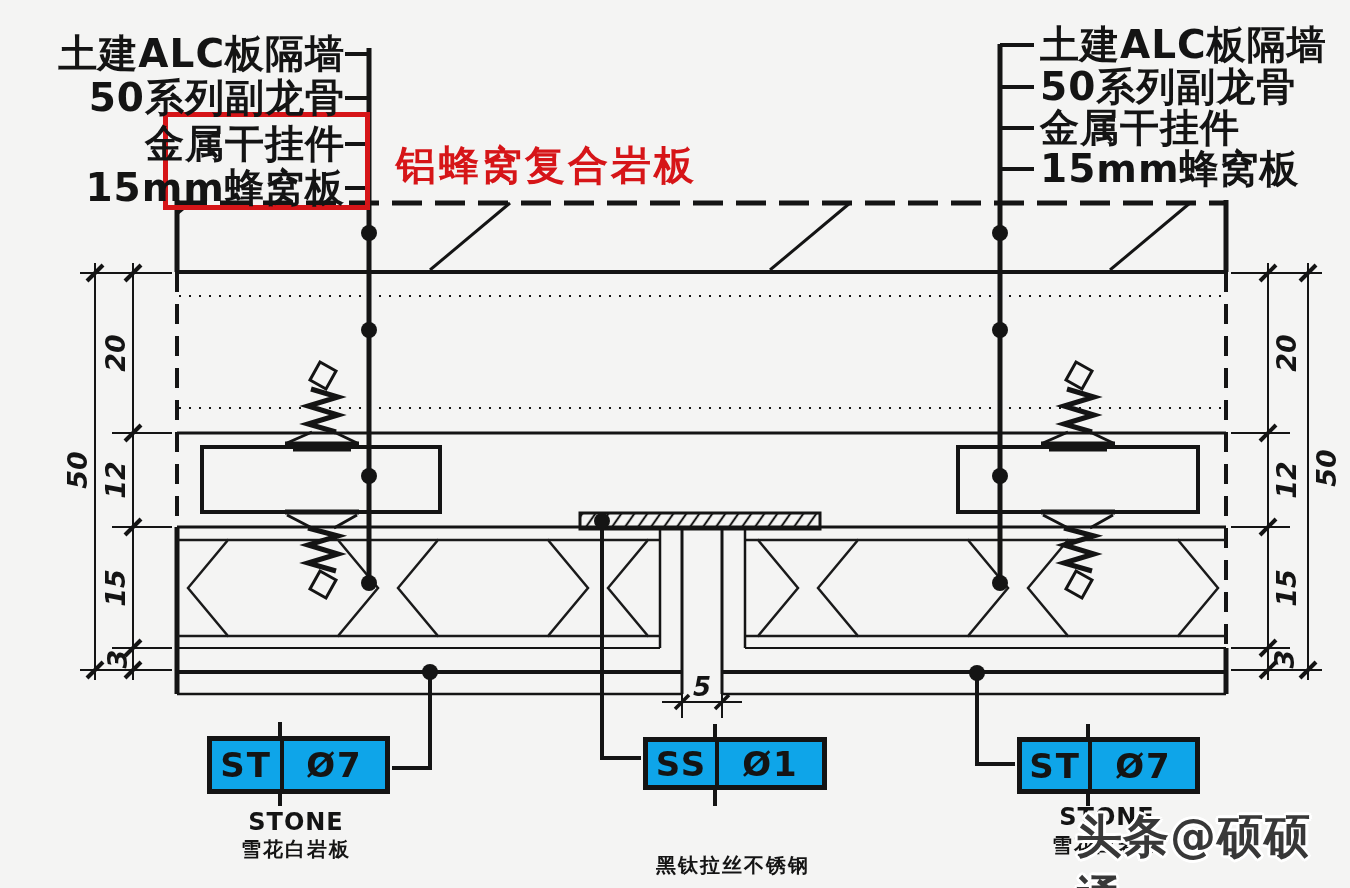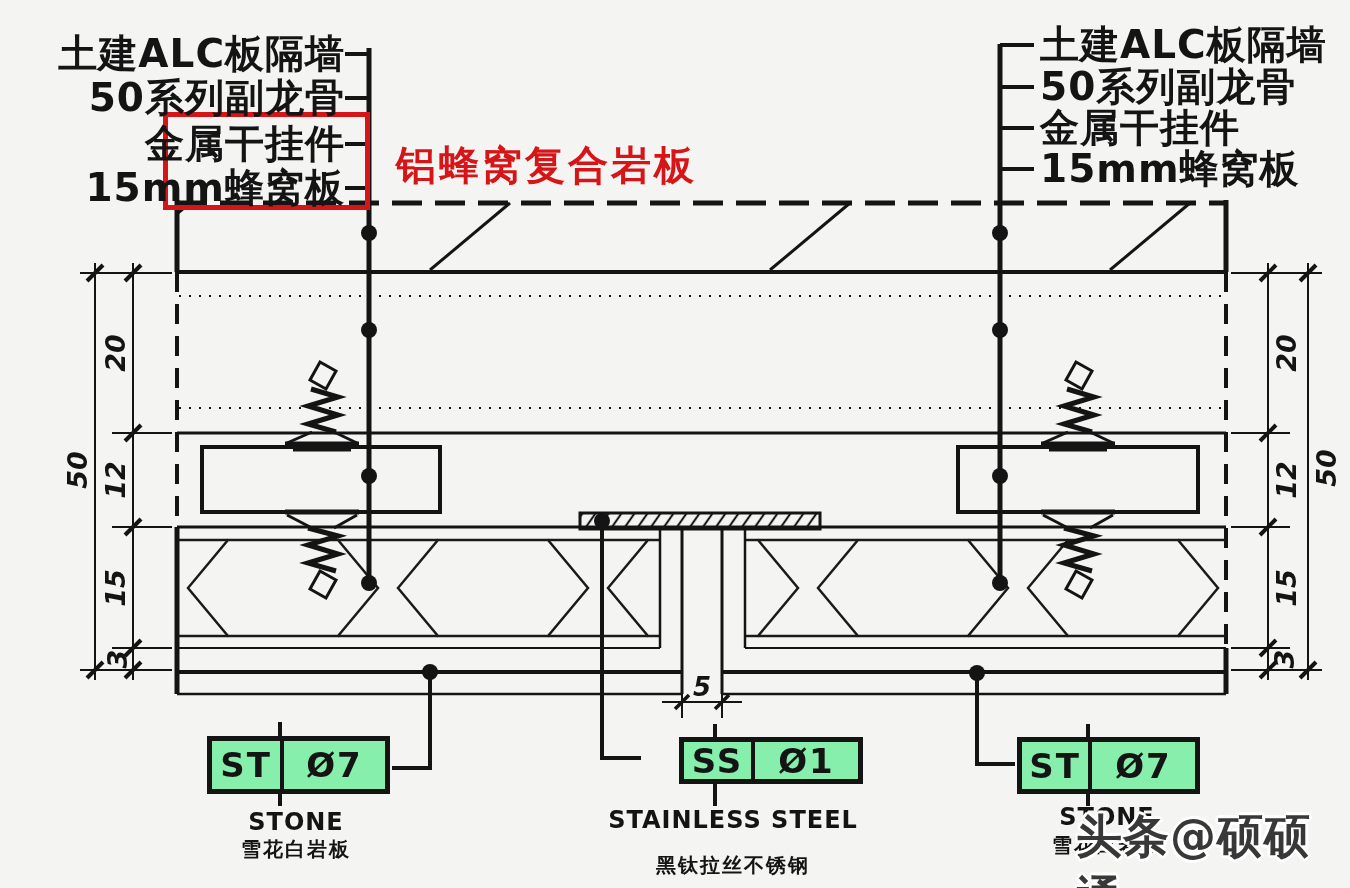--- a/index.html
+++ b/index.html
@@ -25,21 +25,21 @@
   .dim{
     position:absolute;font-size:27px;font-weight:700;font-style:italic;
     transform:translate(-50%,-50%) rotate(-90deg);transform-origin:center;
   }
   .dim-h{
     position:absolute;font-size:26px;font-weight:700;font-style:italic;
     transform:translate(-50%,-50%);
   }
   .tagbox{
     position:absolute;display:flex;box-sizing:border-box;
-    border:5px solid #141414;background:#86efac;
+    border:5px solid #141414;background:#0ea5e9;
   }
   .tagbox .cell{
     display:flex;align-items:center;justify-content:center;
     font-size:34px;font-weight:800;letter-spacing:2px;
   }
   .tagbox .c1{border-right:4px solid #141414;}
   .tagbox .c2{flex:1;}
   .mat-en{font-size:24px;font-weight:800;letter-spacing:1px;transform:translateX(-50%);}
   .mat-cn{font-size:20px;font-weight:600;letter-spacing:2px;transform:translateX(-50%);}
   .watermark{
@@ -261,31 +261,30 @@
   <div class="dim" style="left:1286px;top:588px">15</div>
   <div class="dim" style="left:1284px;top:659px">3</div>
   <div class="dim" style="left:1326px;top:468px">50</div>
 
   <div class="dim-h" style="left:702px;top:687px">5</div>
 
   <div class="tagbox z2" style="left:207px;top:736px;width:183px;height:58px">
     <div class="cell c1" style="width:68px">ST</div>
     <div class="cell c2">Ø7</div>
   </div>
-  <div class="tagbox z2" style="left:679px;top:737px;width:184px;height:47px">
+  <div class="tagbox z2" style="left:643px;top:737px;width:184px;height:53px">
     <div class="cell c1" style="width:67px">SS</div>
     <div class="cell c2">Ø1</div>
   </div>
   <div class="tagbox z2" style="left:1017px;top:737px;width:183px;height:57px">
     <div class="cell c1" style="width:66px">ST</div>
     <div class="cell c2">Ø7</div>
   </div>
 
   <div class="txt mat-en" style="left:296px;top:808px">STONE</div>
   <div class="txt mat-cn" style="left:296px;top:836px">雪花白岩板</div>
-  <div class="txt mat-en" style="left:733px;top:806px">STAINLESS STEEL</div>
   <div class="txt mat-cn" style="left:733px;top:852px">黑钛拉丝不锈钢</div>
   <div class="txt mat-en" style="left:1107px;top:803px">STONE</div>
   <div class="txt mat-cn" style="left:1107px;top:832px">雪花白岩板</div>
 
   <div class="watermark">头条@硕硕通</div>
 
 </div>
 
 </body></html>

